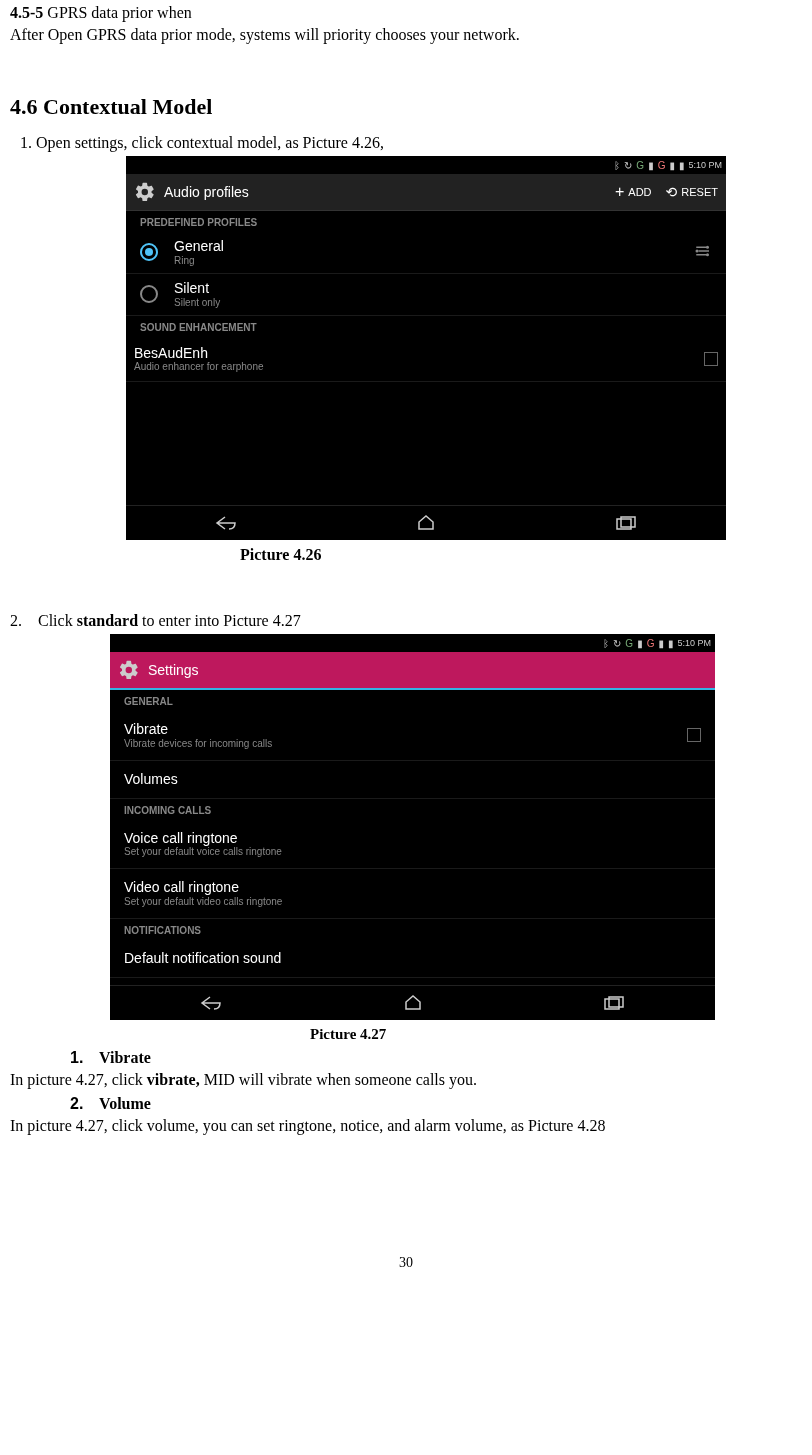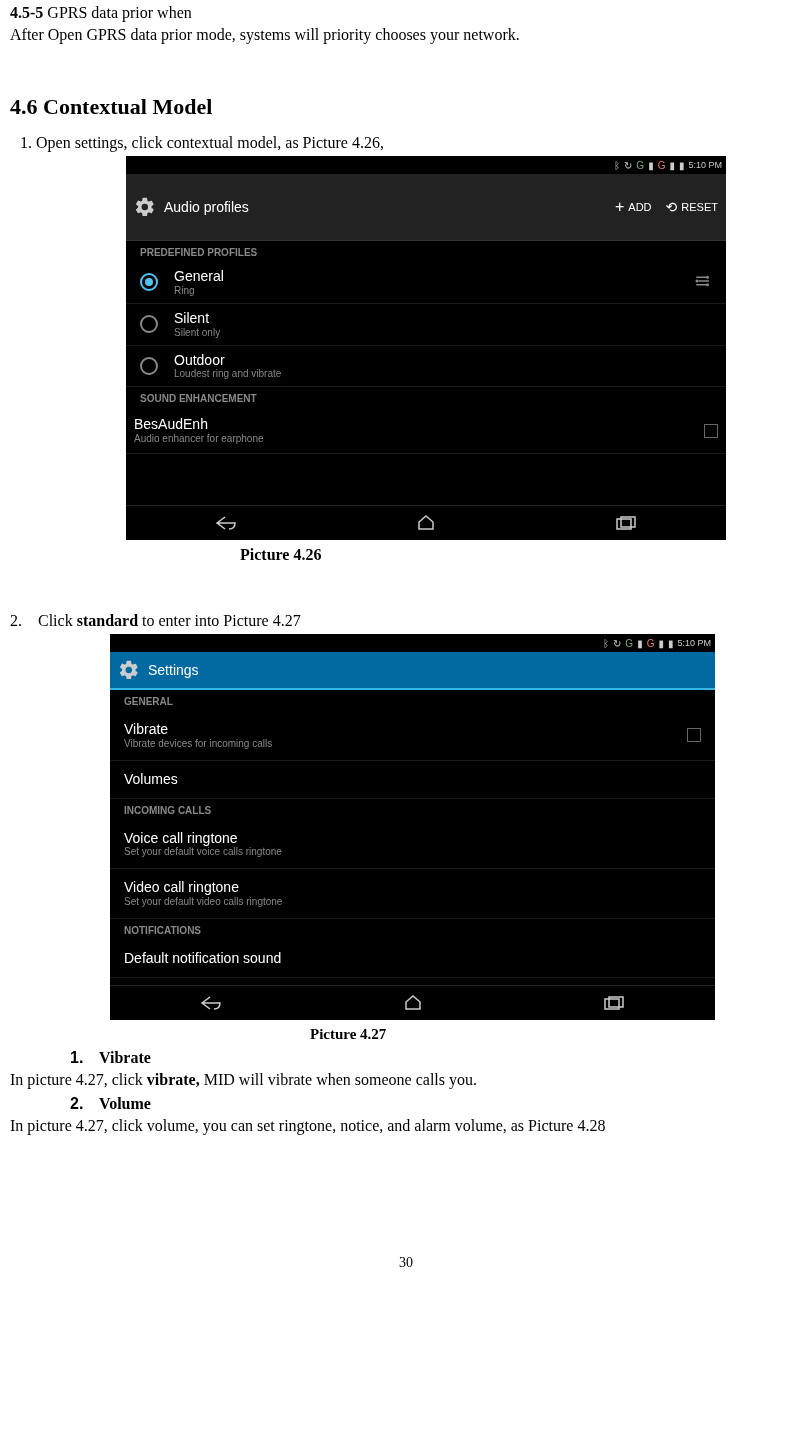--- a/index.html
+++ b/index.html
@@ -28,21 +28,21 @@
     width: 600px; height: 384px; background: #000; margin: 4px 0 0 116px;
     font-family: Arial, sans-serif; color: #fff; position: relative;
     display: flex; flex-direction: column;
   }
   .statusbar {
     height: 18px; background: #000; display: flex; justify-content: flex-end; align-items: center;
     font-size: 9px; gap: 4px; padding-right: 4px; color: #ccc;
   }
   .statusbar .ico { font-size: 10px; }
   .headerbar1 {
-    height: 36px; background: #222; display: flex; align-items: center; padding: 15px 8px;
+    height: 36px; background: #222; display: flex; align-items: center; padding: 0 8px;
     border-bottom: 1px solid #333;
   }
   .gearicon {
     width: 22px; height: 22px; display: inline-flex; align-items: center; justify-content: center;
     margin-right: 8px;
   }
   .headerbar1 .title { font-size: 14px; flex: 1; }
   .addbtn { display: flex; align-items: center; font-size: 11px; color: #fff; margin-right: 14px; }
   .resetbtn { display: flex; align-items: center; font-size: 11px; color: #fff; }
   .plussign { font-size: 16px; margin-right: 4px; }
@@ -77,21 +77,21 @@
   }
   .navbtn { flex: 1; display: flex; align-items: center; justify-content: center; color: #ccc; font-size: 16px; }
 
   
   .shot2 {
     width: 605px; height: 386px; background: #000; margin: 4px 0 0 100px;
     font-family: Arial, sans-serif; color: #fff; position: relative;
     display: flex; flex-direction: column;
   }
   .headerbar2 {
-    height: 36px; background: #0369a1; display: flex; align-items: center; padding: 0 8px;
+    height: 36px; background: #be185d; display: flex; align-items: center; padding: 0 8px;
     border-bottom: 2px solid #33b5e5;
   }
   .headerbar2 .title { font-size: 14px; }
   .setrow {
     padding: 10px 14px; border-bottom: 1px solid #1a1a1a; display: flex; align-items: center;
   }
   .setrow .txt { flex: 1; }
   .setlabel { font-size: 14px; color: #fff; line-height: 1.2; }
   .setsub { font-size: 10px; color: #888; line-height: 1.2; }
 </style>
@@ -157,27 +157,20 @@
 
   <div class="profilerow">
     <span class="radio"></span>
     <div class="proftext">
       <div class="proflabel">Silent</div>
       <div class="profsub">Silent only</div>
     </div>
   </div>
 
 
-  <div class="profilerow">
-    <span class="radio"></span>
-    <div class="proftext">
-      <div class="proflabel">Outdoor</div>
-      <div class="profsub">Loudest ring and vibrate</div>
-    </div>
-  </div>
 
   <div class="sectionlabel">SOUND ENHANCEMENT</div>
 
   <div class="enhrow">
     <div class="proftext">
       <div class="proflabel">BesAudEnh</div>
       <div class="profsub">Audio enhancer for earphone</div>
     </div>
     <span class="checkbox"></span>
   </div>

